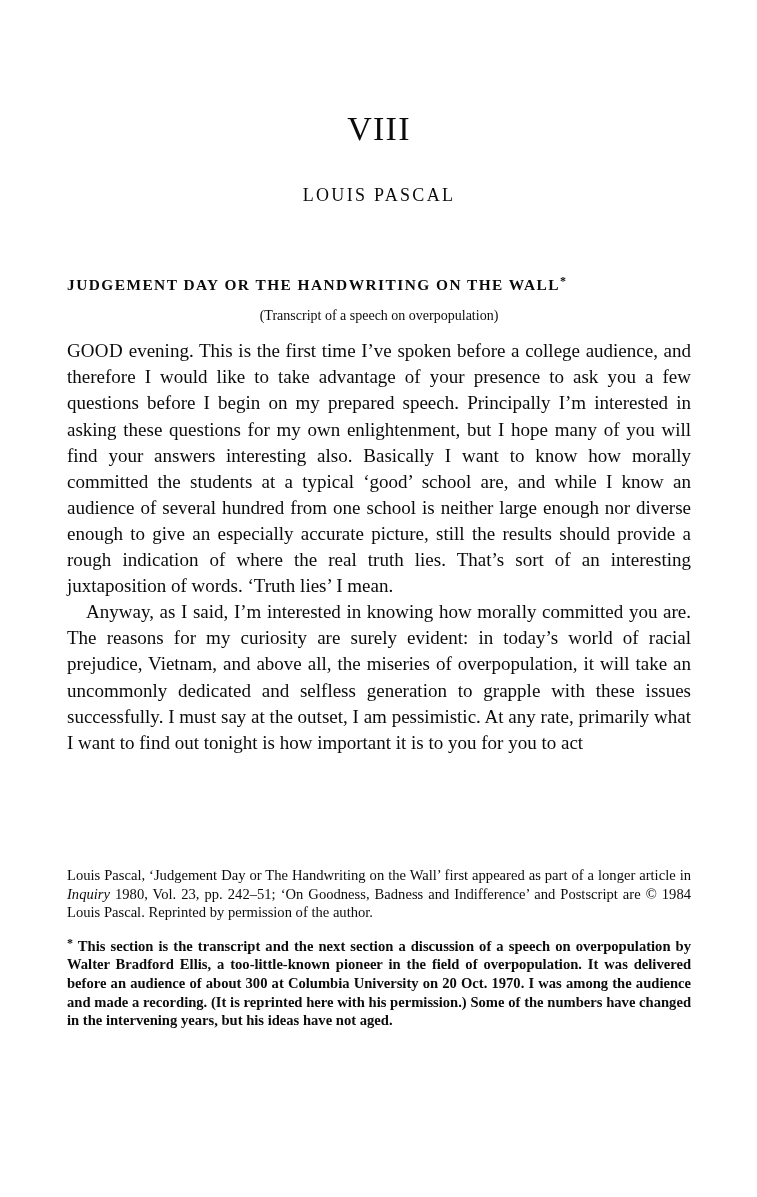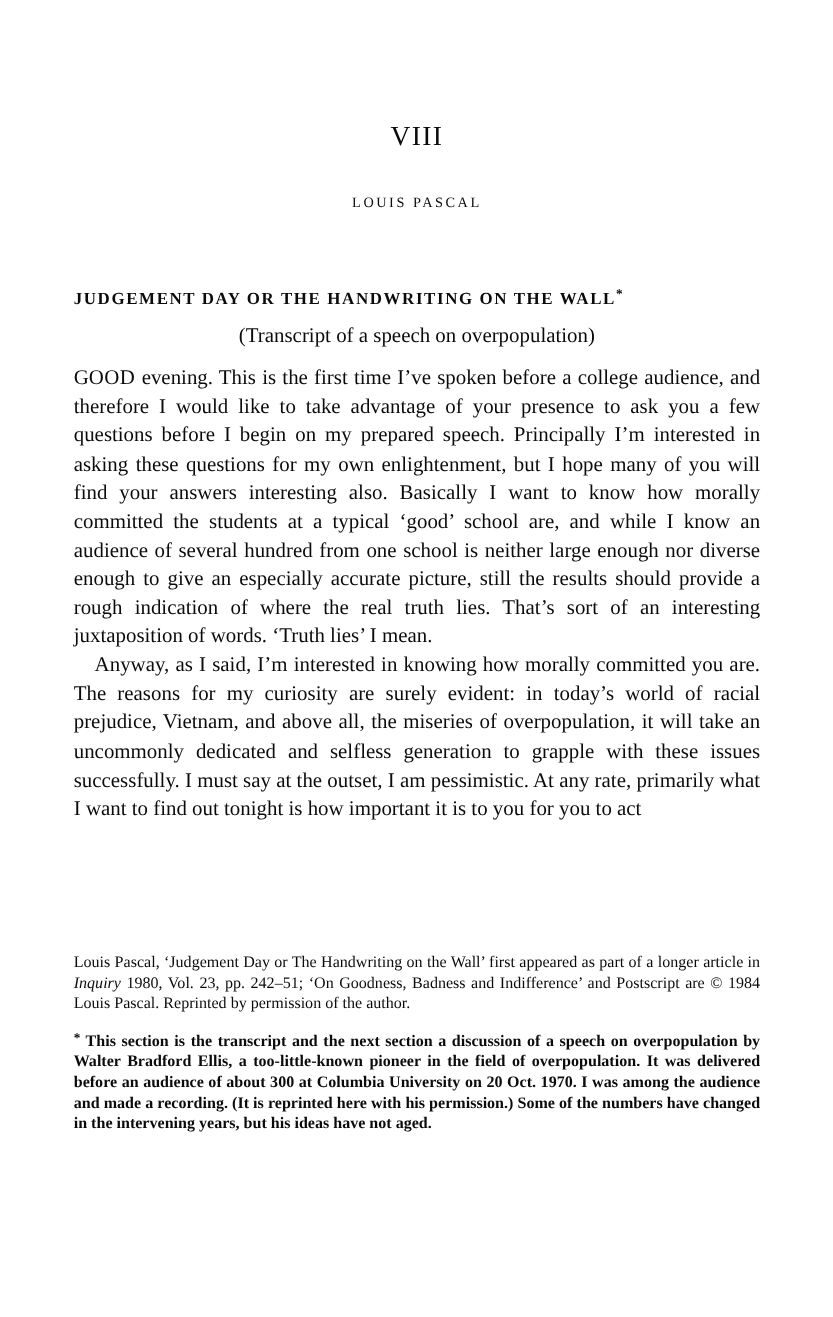--- a/index.html
+++ b/index.html
@@ -29,37 +29,37 @@
     position: absolute;
     left: 67px;
     top: 0;
     width: 624px;
   }
 
   
   .chapter-number {
     margin-top: 112px;
     text-align: center;
-    font-size: 25px;
+    font-size: 34px;
     letter-spacing: 1.2px;
     line-height: 1;
   }
 
   .chapter-title {
     margin-top: 40px;
     text-align: center;
     font-size: 25.5px;
     letter-spacing: 1.6px;
     line-height: 1;
   }
 
   .byline {
     margin-top: 40px;
     text-align: center;
-    font-size: 13px;
+    font-size: 18px;
     letter-spacing: 2.3px;
     line-height: 1;
   }
 
   
   .article-heading {
     margin-top: 70px;
     text-align: left;
     font-size: 15.4px;
     letter-spacing: 1.45px;
@@ -68,21 +68,21 @@
   }
   .article-heading .fn-mark {
     font-size: 12px;
     vertical-align: 5px;
     letter-spacing: 0;
   }
 
   .article-subtitle {
     margin-top: 14px;
     text-align: center;
-    font-size: 19px;
+    font-size: 14px;
     line-height: 1.2;
   }
 
   
   .body-block {
     margin-top: 13px;
     font-size: 19px;
     line-height: 26.1px;
     text-align: justify;
     text-justify: inter-word;

